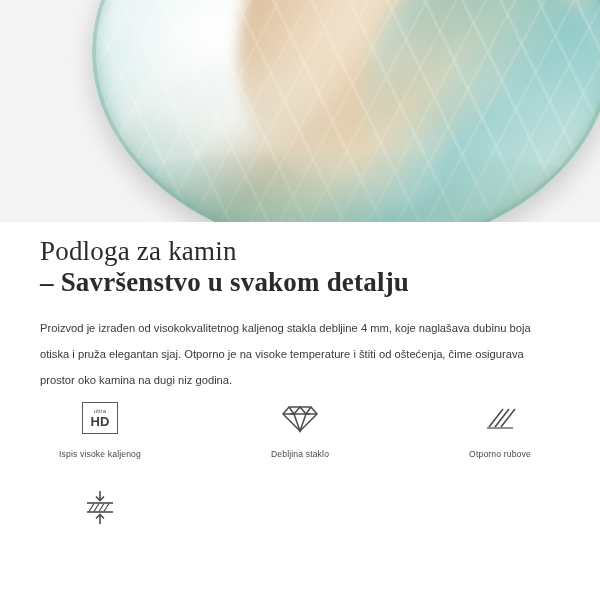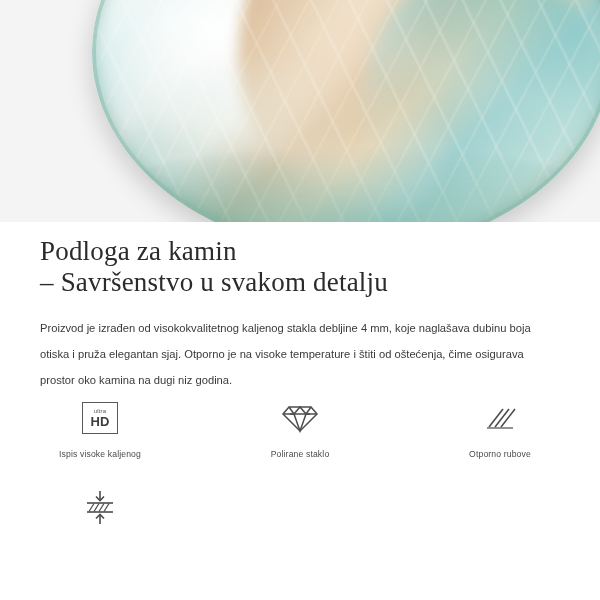--- a/index.html
+++ b/index.html
@@ -135,21 +135,21 @@
     margin: 0;
     padding: 0 40px;
     font-family: "Liberation Serif", serif;
     font-weight: 400;
     font-size: 27px;
     line-height: 31px;
     color: #2b2b2b;
     letter-spacing: 0.2px;
   }
   .headline .line1 { display: block; margin-top: 14px; }
-  .headline .line2 { display: block; }
+  .headline .line2 { display: block; font-weight: bold; }
 
   .body-copy {
     margin: 17px 0 0 0;
     padding: 0 40px;
     font-size: 11.2px;
     line-height: 26px;
     color: #3a3a3a;
     max-width: 540px;
   }
 
@@ -251,21 +251,21 @@
       <div class="feature-icon">
         <svg width="38" height="34" viewBox="0 0 38 34" fill="none" stroke="#4c4c4c" stroke-width="1.5">
           <path d="M8 6h22l6 7-17 17L2 13l6-7z"></path>
           <path d="M2 13h34"></path>
           <path d="M8 6l5 7-4 0"></path>
           <path d="M30 6l-5 7 4 0"></path>
           <path d="M13 13l6 17 6-17"></path>
           <path d="M13 13l6-7 6 7"></path>
         </svg>
       </div>
-      <div class="feature-label">Polirane staklo</div>
+      <div class="feature-label">Debljina staklo</div>
     </div>
 
     <div class="feature">
       <div class="feature-icon">
         <svg width="34" height="32" viewBox="0 0 34 32" fill="none" stroke="#4c4c4c" stroke-width="1.6">
           <line x1="6" y1="25" x2="20" y2="7"></line>
           <line x1="12" y1="25" x2="26" y2="7"></line>
           <line x1="18" y1="25" x2="32" y2="7"></line>
           <line x1="4" y1="26" x2="30" y2="26" stroke-width="1.2"></line>
         </svg>

